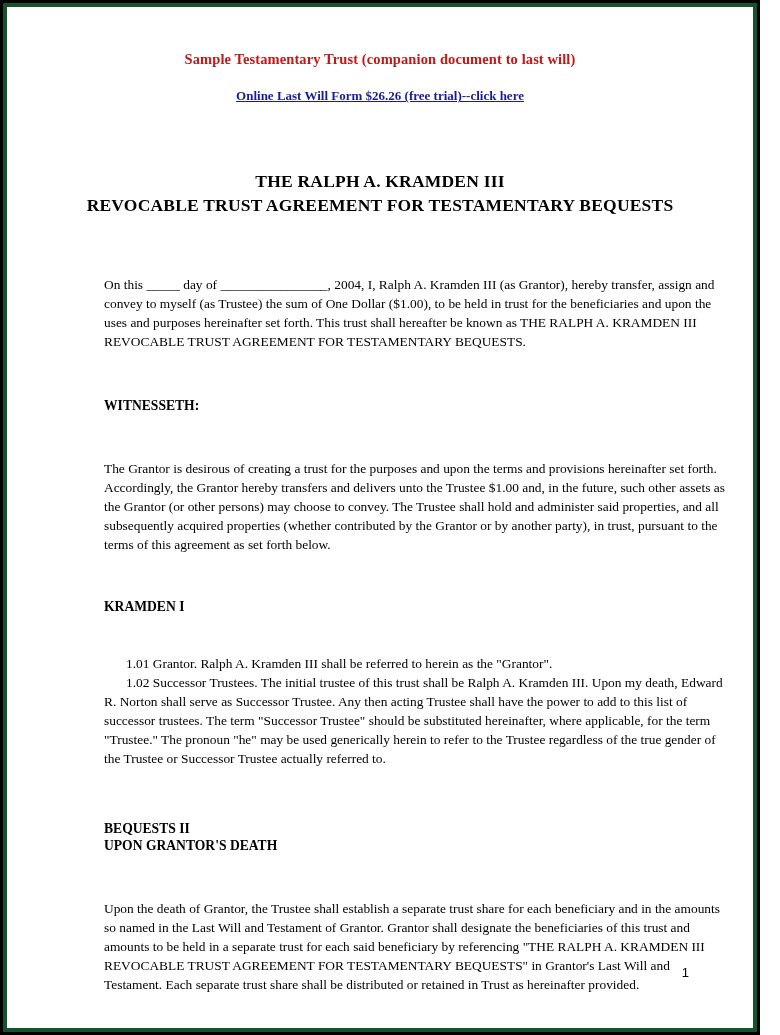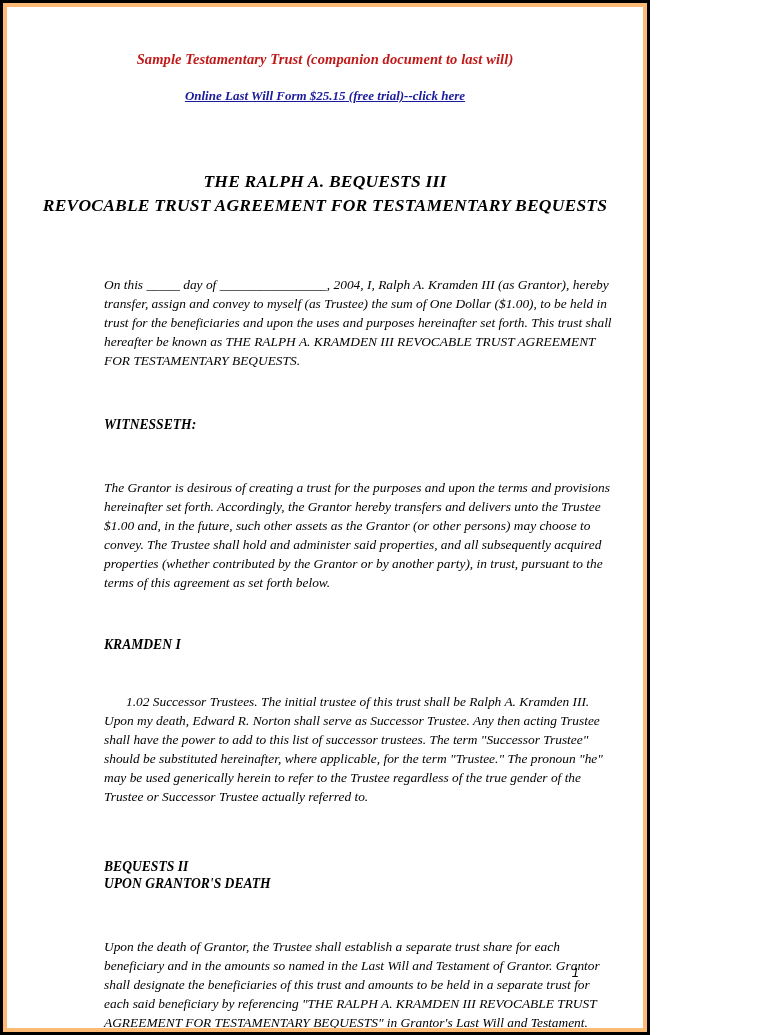--- a/index.html
+++ b/index.html
@@ -12,26 +12,25 @@
     width: 780px;
     height: 1035px;
     font-family: "Liberation Serif", "DejaVu Serif", serif;
     overflow: hidden;
   }
 
   
   .page-frame {
     position: relative;
     box-sizing: border-box;
-    width: 650px;
+    width: 760px;
     height: 1035px;
     border: 3px solid #000000;
-    background: #fdba74;
+    background: #14532d;
     padding: 4px;
-    font-style: italic;
   }
   .page-sheet {
     box-sizing: border-box;
     width: 100%;
     height: 100%;
     background: #ffffff;
     position: relative;
     padding: 0;
     overflow: hidden;
   }
@@ -118,25 +117,25 @@
   }
 </style>
 </head>
 <body>
 
 <div class="page-frame">
   <div class="page-sheet">
 
     <div class="doc-header">
       <div class="doc-header-title">Sample Testamentary Trust (companion document to last will)</div>
-      <a class="doc-header-link"> Online Last Will Form $25.15 (free trial)--click here</a>
+      <a class="doc-header-link"> Online Last Will Form $26.26 (free trial)--click here</a>
     </div>
 
     <div class="doc-title">
-      <span>THE RALPH A. BEQUESTS III</span>
+      <span>THE RALPH A. KRAMDEN III</span>
       <span class="line2">REVOCABLE TRUST AGREEMENT FOR TESTAMENTARY BEQUESTS</span>
     </div>
 
     <div class="spacer-58"></div>
 
     <div class="doc-body">
 
       <p class="para"> On this _____ day of ________________, 2004, I, Ralph A. Kramden III (as Grantor), hereby transfer, assign and convey to myself (as Trustee) the sum of One Dollar ($1.00), to be held in trust for the beneficiaries and upon the uses and purposes hereinafter set forth. This trust shall hereafter be known as THE RALPH A. KRAMDEN III REVOCABLE TRUST AGREEMENT FOR TESTAMENTARY BEQUESTS.</p>
 
       <div class="spacer-46"></div>
@@ -148,20 +147,21 @@
       <p class="para">The Grantor is desirous of creating a trust for the purposes and upon the terms and provisions hereinafter set forth. Accordingly, the Grantor hereby transfers and delivers unto the Trustee $1.00 and, in the future, such other assets as the Grantor (or other persons) may choose to convey. The Trustee shall hold and administer said properties, and all subsequently acquired properties (whether contributed by the Grantor or by another party), in trust, pursuant to the terms of this agreement as set forth below.</p>
 
       <div class="spacer-44"></div>
 
       <div class="section-heading">
         <span>KRAMDEN I</span>
       </div>
 
       <div class="spacer-38"></div>
 
+      <p class="clause">1.01 Grantor. Ralph A. Kramden III shall be referred to herein as the "Grantor".</p>
       <p class="clause">1.02 Successor Trustees. The initial trustee of this trust shall be Ralph A. Kramden III. Upon my death, Edward R. Norton shall serve as Successor Trustee. Any then acting Trustee shall have the power to add to this list of successor trustees. The term "Successor Trustee" should be substituted hereinafter, where applicable, for the term "Trustee." The pronoun "he" may be used generically herein to refer to the Trustee regardless of the true gender of the Trustee or Successor Trustee actually referred to.</p>
 
       <div class="spacer-52"></div>
 
       <div class="section-heading">
         <span>BEQUESTS II</span>
         <span class="sub">UPON GRANTOR'S DEATH</span>
       </div>
 
       <div class="spacer-44"></div>

